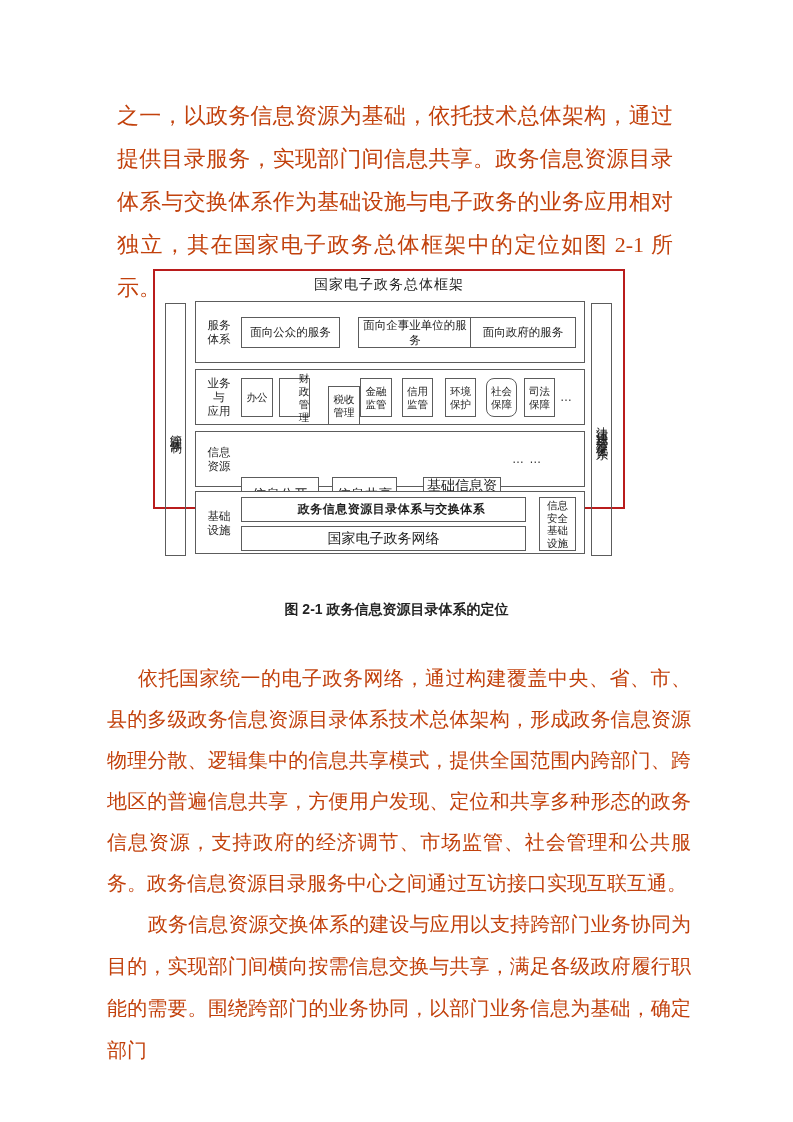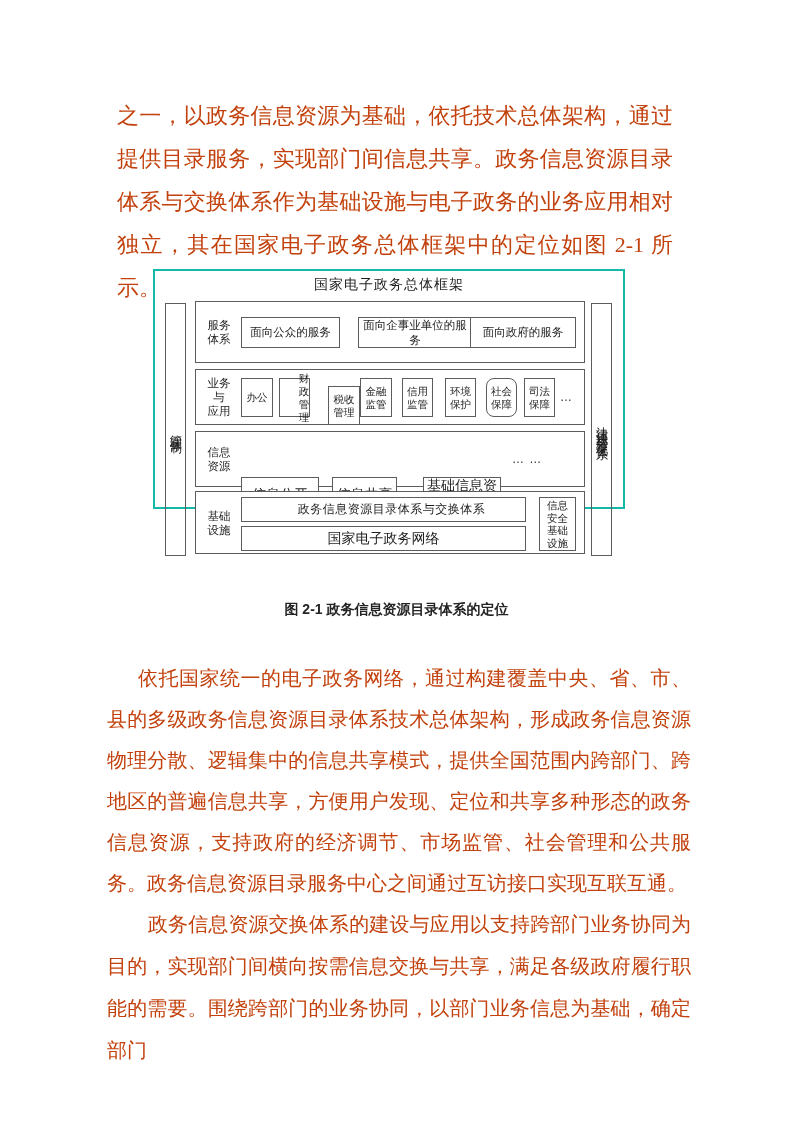--- a/index.html
+++ b/index.html
@@ -30,21 +30,21 @@
     font-weight: bold;
     font-size: 14px;
     color: #242424;
   }
 
   
   .diagram {
     position: absolute;
     left: 153px; top: 269px;
     width: 472px; height: 240px;
-    border: 2px solid #14b8a6;
+    border: 2px solid #b91c1c;
     background: #ffffff;
     font-family: "Liberation Sans", "DejaVu Sans", sans-serif;
     color: #1e1e1e;
   }
   .dg-title {
     position: absolute;
     left: 0; top: 5px; width: 100%;
     text-align: center;
     font-size: 14px;
     letter-spacing: 1px;
@@ -105,21 +105,21 @@
   .bbox6 { left: 249px; width: 31px; }
   .bbox7 { left: 290px; width: 31px; border-radius: 8px; }
   .bbox8 { left: 328px; width: 31px; }
   
   .ibox { top: 0; height: 36px; font-size: 14px; margin-top: 45px; }
   .ibox1 { left: 45px;  width: 78px; }
   .ibox2 { left: 136px; width: 65px; }
   .ibox3 { left: 227px; width: 78px; }
   
   .fmain { left: 45px; width: 285px; height: 25px; }
-  .fmain1 { top: 5px;  font-size: 12px; font-weight: normal; letter-spacing: 0.5px; padding-left: 16px; }
+  .fmain1 { top: 5px;  font-size: 12px; font-weight: bold; letter-spacing: 0.5px; padding-left: 16px; }
   .fmain2 { top: 34px; font-size: 14px; }
   .fside  { left: 343px; top: 5px; width: 37px; height: 54px; font-size: 10.5px; line-height: 12.5px; }
 
   .dots {
     position: absolute;
     top: 50%; transform: translateY(-50%);
     font-size: 12px; color: #2e2e2e; letter-spacing: 1px;
   }
   .dots-b2 { left: 364px; }
   .dots-b3 { left: 316px; }

